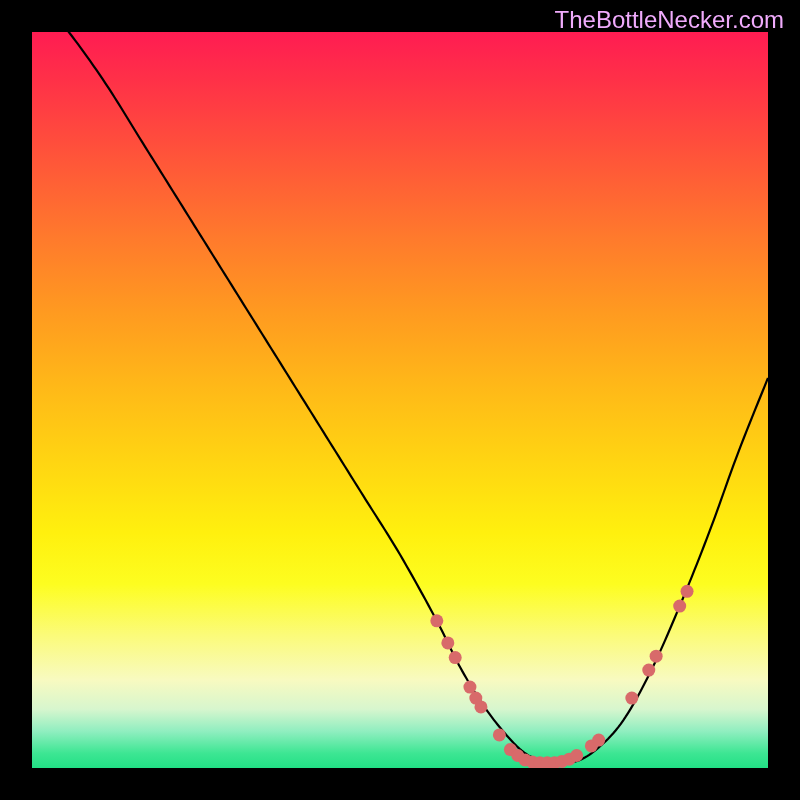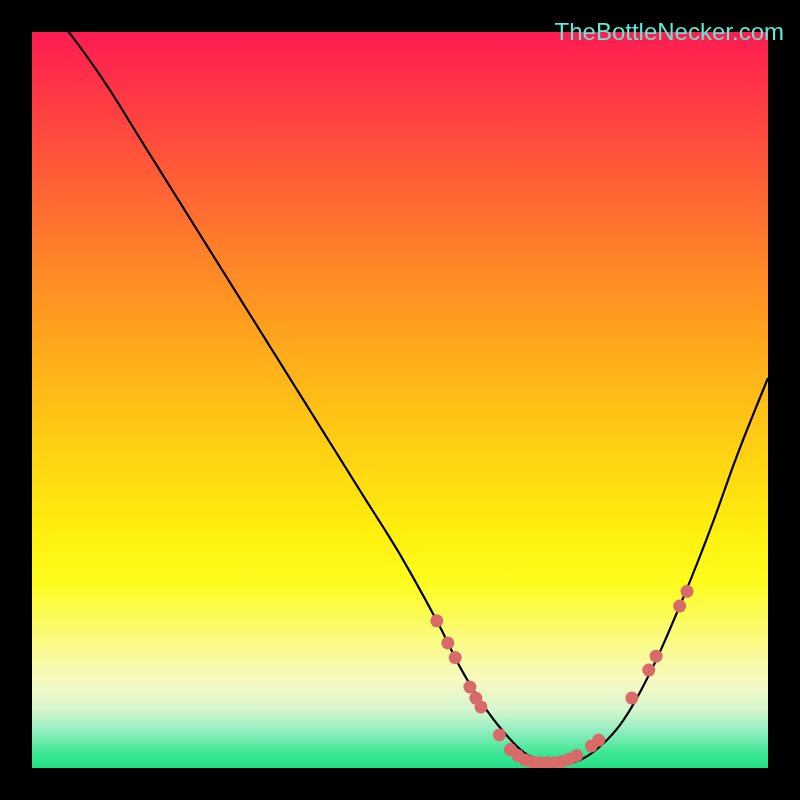--- a/index.html
+++ b/index.html
@@ -6,23 +6,23 @@
   body {
     width: 800px;
     height: 800px;
     background: #000;
     position: relative;
     font-family: Arial, sans-serif;
     overflow: hidden;
   }
   .watermark {
     position: absolute;
-    top: 18px;
+    top: 6px;
     right: 16px;
-    color: #5eead4;
+    color: #f0abfc;
     font-size: 24px;
     font-weight: 500;
     z-index: 10;
   }
   .plot-area {
     position: absolute;
     left: 32px;
     top: 32px;
     width: 736px;
     height: 736px;

